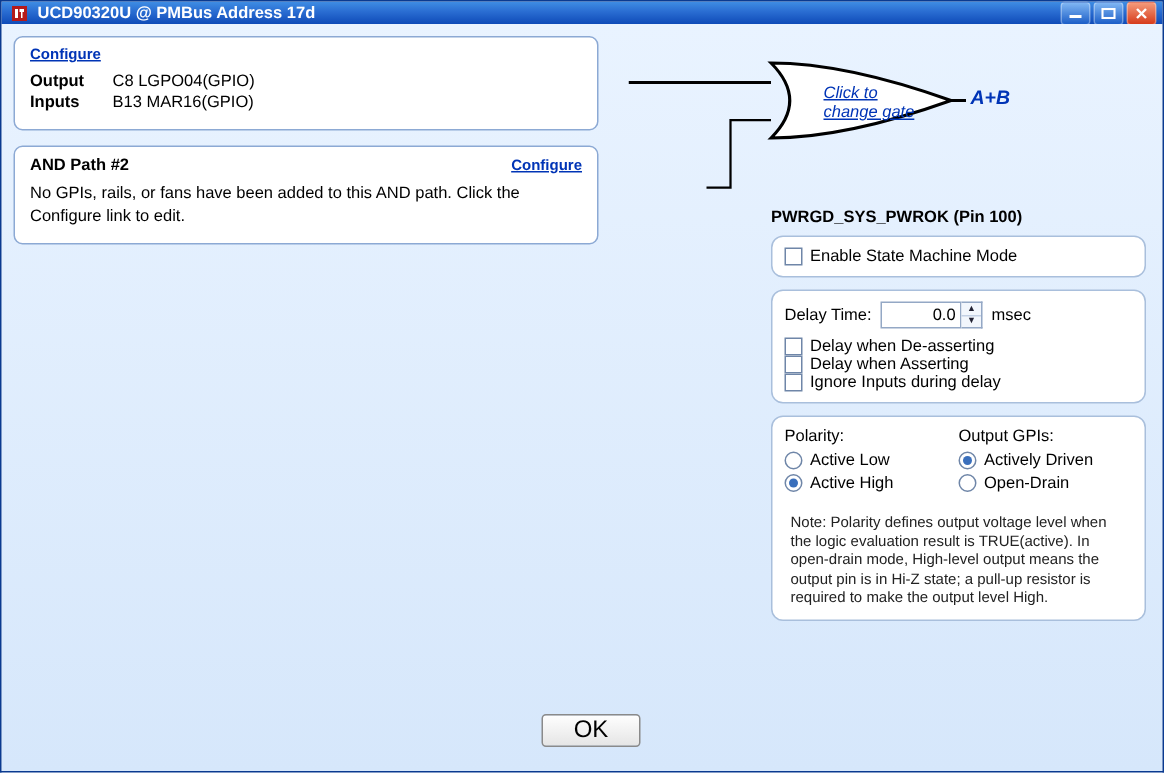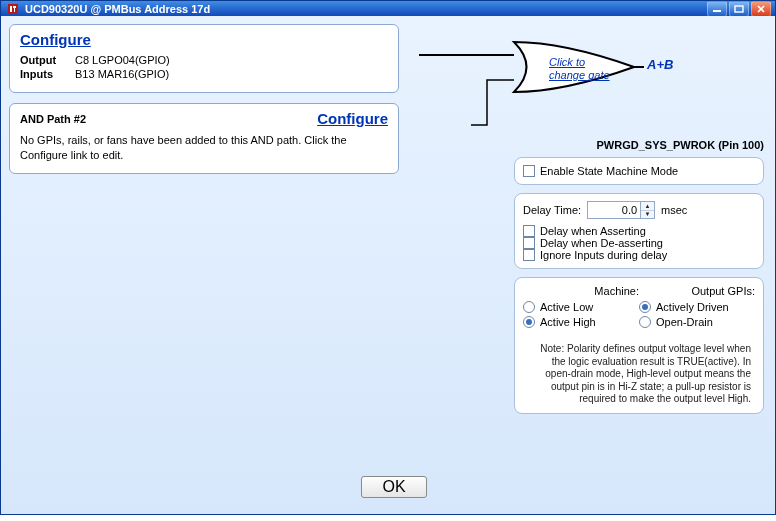--- a/index.html
+++ b/index.html
@@ -77,21 +77,21 @@
   .and-card .card-title {
     font-weight:bold;
     flex:1;
     font-size:11px;
   }
   .and-card .configure {
     color:#0034b6;
     font-weight:bold;
     text-decoration:underline;
     cursor:pointer;
-    font-size:15px;
+    font-size:10px;
   }
   .and-card .rows { margin-top:6px; }
   .and-card .row { display:flex; margin-bottom:2px; }
   .and-card .row .lbl { font-weight:bold; width:55px; }
   .and-card .row .val { }
   .and-card .empty { margin-top:6px; line-height:1.35; }
 
   
   .gate-area {
     position:absolute;
@@ -110,21 +110,20 @@
     position:absolute; left:228px; top:27px;
     font-style:italic; font-weight:bold; color:#0034b6;
     font-size:13px;
   }
 
   
   .out-panel {
     position:absolute;
     left: 505px; top: 115px;
     width: 250px;
-    text-align: right;
   }
   .out-heading {
     font-weight:bold; font-size:11px;
     margin-bottom:6px;
   }
   .out-group {
     background:#fff;
     border:1px solid #a9bfdc;
     border-radius:8px;
     padding:7px 8px;
@@ -283,36 +282,36 @@
             </div>
             <div class="spinner">
               <div>▲</div>
               <div>▼</div>
             </div>
           </div>
           <span>msec</span>
         </div>
         <div class="chk-row">
           <span class="chk"></span>
-          <span>Delay when Asserting</span>
+          <span>Delay when De-asserting</span>
         </div>
         <div class="chk-row">
           <span class="chk"></span>
-          <span>Delay when De-asserting</span>
+          <span>Delay when Asserting</span>
         </div>
         <div class="chk-row">
           <span class="chk"></span>
           <span>Ignore Inputs during delay</span>
         </div>
       </div>
 
       <div class="out-group">
         <div class="two-col">
           <div class="col">
-            <div class="sub-heading">Machine:</div>
+            <div class="sub-heading">Polarity:</div>
             <div class="radio-row">
               <span class="radio"></span>
               <span>Active Low</span>
             </div>
             <div class="radio-row">
               <span class="radio selected"></span>
               <span>Active High</span>
             </div>
           </div>
           <div class="col">

